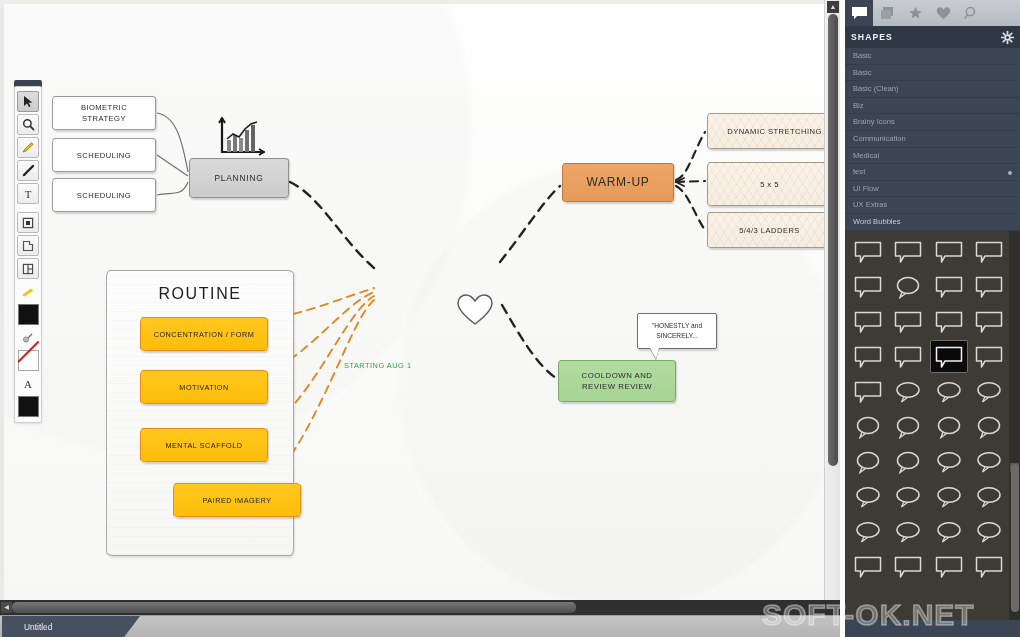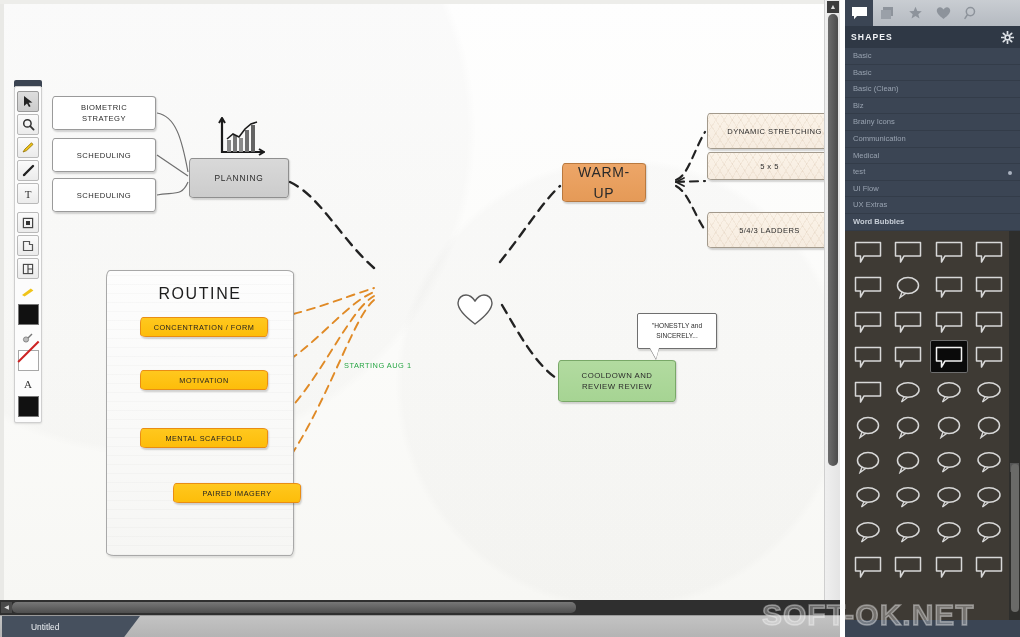--- a/index.html
+++ b/index.html
@@ -63,61 +63,61 @@
     background: linear-gradient(180deg,#d8401f,#cb3a18);
     border: 1.5px solid #b8330f;
     border-radius: 4px 6px 4px 7px / 7px 4px 7px 4px;
     color: #fff;
     font-size: 8.6px; font-weight: 700; letter-spacing: .7px;
     text-shadow: 0 .5px .5px rgba(0,0,0,.25);
     box-shadow: 1.5px 2px 2.4px rgba(0,0,0,.22);
   }
 
   #n-warmup {
-    left: 562px; top: 163px; width: 84px; height: 39px;
+    left: 562px; top: 163px; width: 112px; height: 39px;
     background: linear-gradient(180deg,#eda668,#e59a57);
     border-color: #b9793f;
-    font-size: 14px; letter-spacing: .7px;
+    font-size: 12px; letter-spacing: .7px;
   }
   #n-cooldown {
     left: 558px; top: 360px; width: 118px; height: 42px;
     background: linear-gradient(180deg,#b2dba0,#a6d493);
     border-color: #79a868;
     font-size: 7.8px; letter-spacing: .5px;
   }
 
   
   .cream {
     background:
       repeating-linear-gradient(58deg, rgba(197,170,140,.14) 0 1px, transparent 1px 7px),
       repeating-linear-gradient(-58deg, rgba(197,170,140,.14) 0 1px, transparent 1px 7px),
       linear-gradient(180deg,#fbf3e8,#f6ece0);
     border-color: #a39a8c;
   }
   #n-dyn   { left: 707px; top: 113px; width: 125px; height: 36px; padding-left: 16px; }
-  #n-5x5   { left: 707px; top: 152px; width: 125px; height: 28px; }
+  #n-5x5   { left: 707px; top: 162px; width: 125px; height: 44px; }
   #n-ladd  { left: 707px; top: 212px; width: 125px; height: 36px; }
 
   
   #routine-panel {
     position: absolute; left: 106px; top: 270px; width: 188px; height: 286px;
     background:
       repeating-linear-gradient(0deg, rgba(150,150,150,.05) 0 1px, transparent 1px 9px),
       linear-gradient(180deg,#fdfdfd,#f6f6f4);
     border: 1.4px solid #a8a8a8;
     border-radius: 4px 7px 4px 8px / 8px 4px 8px 4px;
     box-shadow: 1px 1.5px 2px rgba(0,0,0,.10);
   }
   #routine-title {
     position: absolute; left: 0; right: 0; top: 14px;
     text-align: center; font-size: 16px; letter-spacing: 1.6px;
     color: #1d1d1d; font-weight: 400;
   }
   .ybox {
-    position: absolute; left: 33px; width: 128px; height: 20px;
+    position: absolute; left: 33px; width: 128px; height: 34px;
     display: flex; align-items: center; justify-content: center;
     background: linear-gradient(180deg,#ffc81e,#fdbd0a);
     border: 1.6px solid #e98d14;
     border-radius: 3px 5px 3px 6px / 6px 3px 6px 3px;
     font-size: 7.3px; letter-spacing: .5px; color: #232323;
     box-shadow: 1px 1.5px 1.6px rgba(0,0,0,.17);
     text-align: center;
   }
   #y1 { top: 46px; }
   #y2 { top: 99px; }
@@ -209,21 +209,21 @@
 
   
   #tabbar {
     position: absolute; left: 0; top: 615px; width: 840px; height: 22px;
     background: linear-gradient(180deg,#c3c3c3,#b4b4b4);
     border-top: 1px solid #9a9a9a;
   }
   #doc-tab {
     position: absolute; left: 2px; top: 0; height: 22px; width: 138px;
     background: #46505e;
-    color: #eef1f5; font-size: 8.4px; line-height: 22px; padding-left: 29px;
+    color: #eef1f5; font-size: 8.4px; line-height: 22px; padding-left: 22px;
     clip-path: polygon(0 0, 100% 0, 88% 100%, 0 100%);
   }
   #bottom-fill {
     position:absolute; left:0; top:615px; width:1020px; height:22px;
     background: linear-gradient(180deg,#c3c3c3,#b4b4b4); z-index:-1;
   }
 
   
   #right-panel {
     position: absolute; left: 845px; top: 0; width: 175px; height: 637px;
@@ -243,21 +243,21 @@
     padding: 0 6px;
   }
   #panel-title { color:#f2f4f7; font-size:8.6px; font-weight:700; letter-spacing:1.1px; }
   .cat-list { background:#3b4554; }
   .cat {
     height: 16.6px; line-height: 16.6px;
     padding-left: 8px; color:#99a3b1; font-size: 7.6px;
     border-bottom: 1px solid #333c49;
     position: relative;
   }
-  .cat.on { color:#c6cdd6;font-weight:bold; }
+  .cat.on { color:#c6cdd6; }
   .cat-dot {
     position:absolute; right:8px; top:6.5px; width:4px; height:4px;
     border-radius:50%; background:#aab3c0;
   }
   #shape-grid-wrap {
     position: absolute; left: 0; top: 231px; width: 175px; height: 389px;
     background: #3e3a34; overflow: hidden;
   }
   #shape-grid {
     display: grid; grid-template-columns: repeat(4, 1fr);

